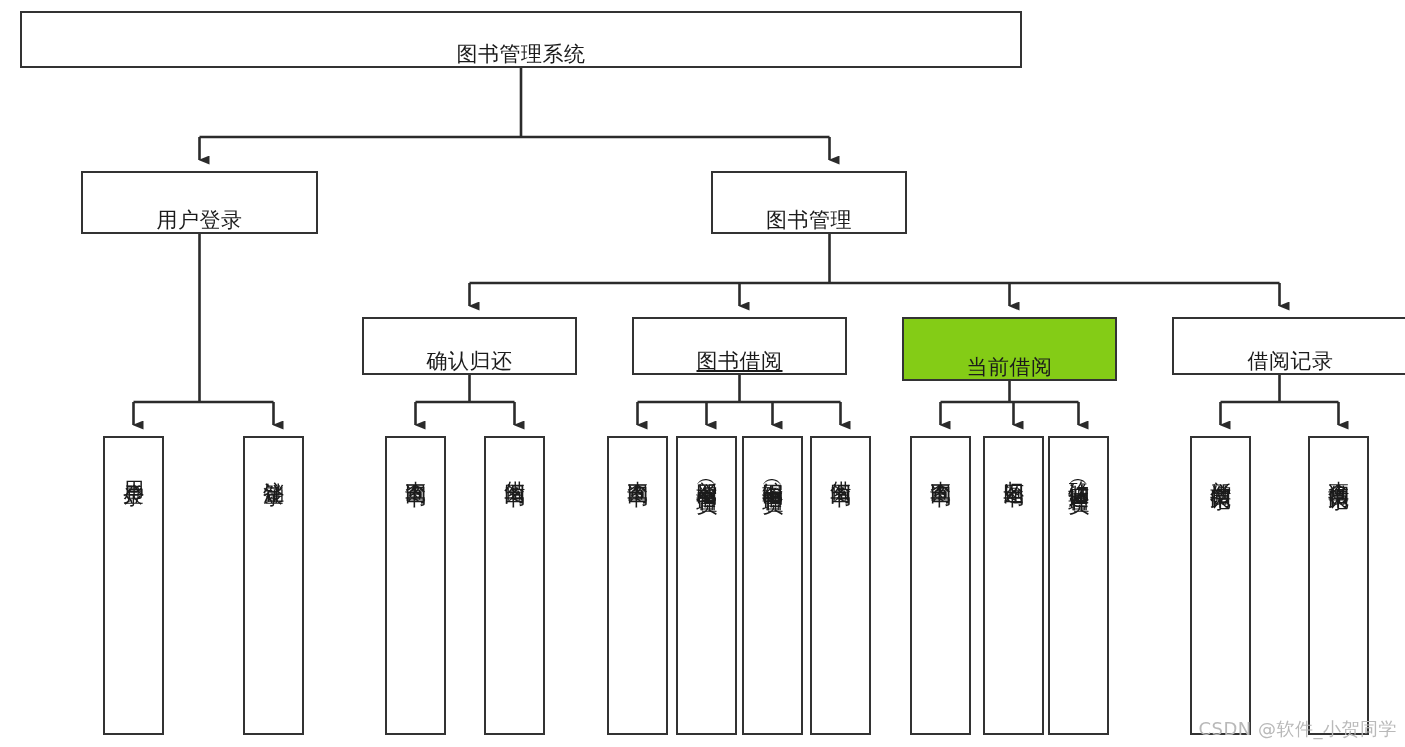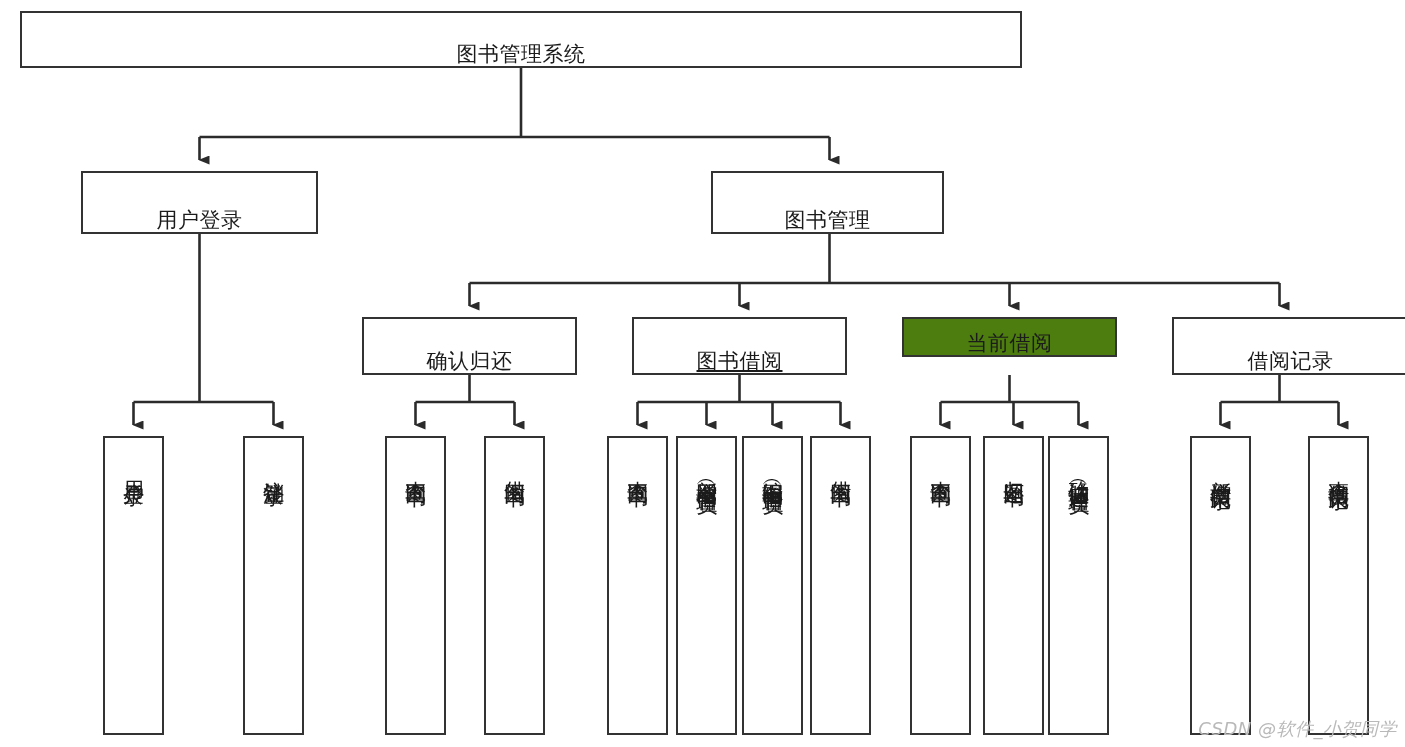--- a/index.html
+++ b/index.html
@@ -57,21 +57,20 @@
     text-align: left;
   }
   #watermark {
     position: absolute;
     right: 8px;
     bottom: 6px;
     font-size: 18px;
     color: #b9b9b9;
     letter-spacing: 0.5px;
     white-space: nowrap;
-    font-style: italic;
   }
 </style>
 </head>
 <body>
 
 <div id="canvas">
   <svg class="edges" id="edge-layer" viewBox="0 0 1405 747">
     <defs>
       <marker id="arrowhead" markerWidth="9" markerHeight="11" refX="4.5" refY="10" orient="auto" markerUnits="userSpaceOnUse">
         <path d="M0,0 L9,0 L4.5,11 Z" fill="#2b2b2b"></path>
@@ -114,30 +113,30 @@
       </g>
   </svg>
 
   <div id="node-layer">
       <div class="node" style="left: 20px; top: 11px; width: 1002px; height: 57px; border-color: rgb(51, 51, 51); background: rgb(255, 255, 255); color: rgb(27, 27, 27);">
         <span class="label">图书管理系统</span>
       </div>
       <div class="node" style="left: 81px; top: 171px; width: 237px; height: 63px; border-color: rgb(51, 51, 51); background: rgb(255, 255, 255); color: rgb(27, 27, 27);">
         <span class="label">用户登录</span>
       </div>
-      <div class="node" style="left: 711px; top: 171px; width: 233px; height: 63px; border-color: rgb(51, 51, 51); background: rgb(255, 255, 255); color: rgb(27, 27, 27);">
+      <div class="node" style="left: 711px; top: 171px; width: 196px; height: 63px; border-color: rgb(51, 51, 51); background: rgb(255, 255, 255); color: rgb(27, 27, 27);">
         <span class="label">图书管理</span>
       </div>
       <div class="node" style="left: 362px; top: 317px; width: 215px; height: 58px; border-color: rgb(51, 51, 51); background: rgb(255, 255, 255); color: rgb(27, 27, 27);">
         <span class="label">确认归还</span>
       </div>
       <div class="node" style="left: 632px; top: 317px; width: 215px; height: 58px; border-color: rgb(51, 51, 51); background: rgb(255, 255, 255); color: rgb(27, 27, 27); text-decoration: underline;">
         <span class="label">图书借阅</span>
       </div>
-      <div class="node" style="left: 902px; top: 317px; width: 215px; height: 40px; border-color: rgb(51, 51, 51); background: #4d7c0f; color: rgb(27, 27, 27);">
+      <div class="node" style="left: 902px; top: 317px; width: 215px; height: 64px; border-color: rgb(51, 51, 51); background: #84cc16; color: rgb(27, 27, 27);">
         <span class="label">当前借阅</span>
       </div>
       <div class="node" style="left: 1172px; top: 317px; width: 237px; height: 58px; border-color: rgb(51, 51, 51); background: rgb(255, 255, 255); color: rgb(27, 27, 27);">
         <span class="label">借阅记录</span>
       </div>
       <div class="node leaf" style="left: 103px; top: 436px; width: 61px; height: 299px; border-color: rgb(51, 51, 51); background: rgb(255, 255, 255); color: rgb(27, 27, 27);">
         <span class="label">用户登录</span>
       </div>
       <div class="node leaf" style="left: 243px; top: 436px; width: 61px; height: 299px; border-color: rgb(51, 51, 51); background: rgb(255, 255, 255); color: rgb(27, 27, 27);">
         <span class="label">注销登录</span>

